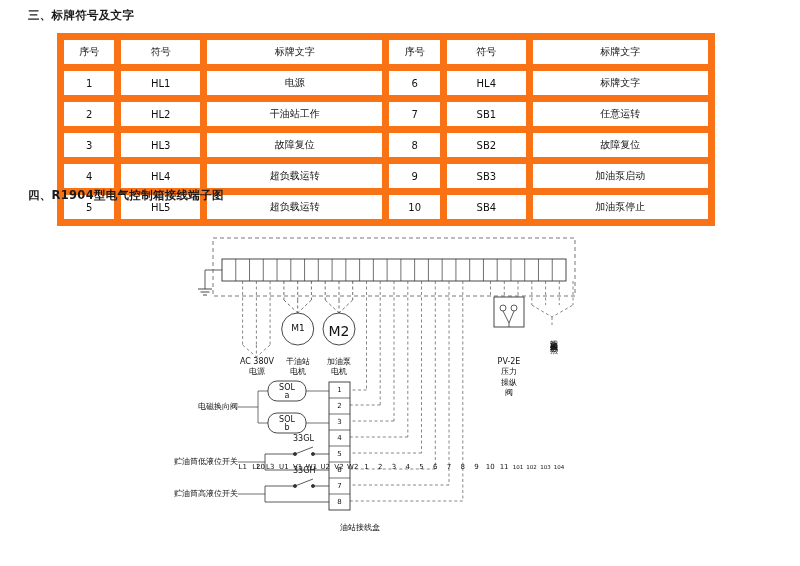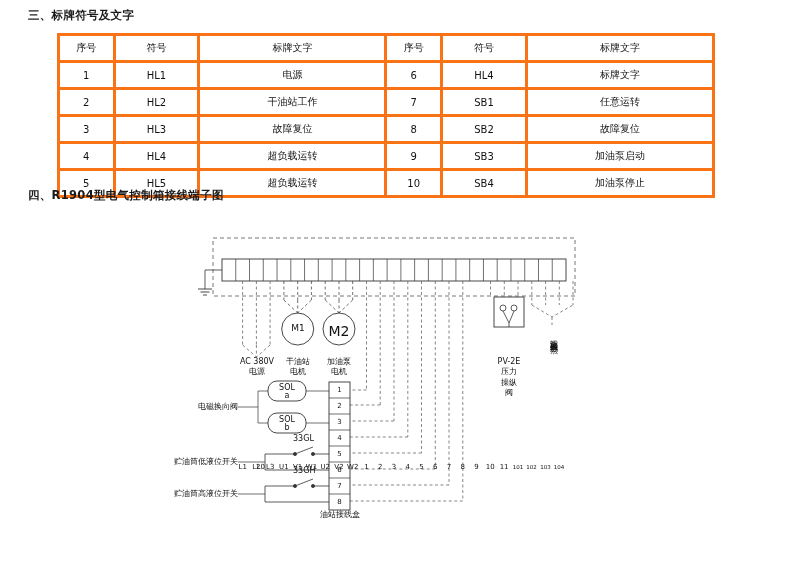--- a/index.html
+++ b/index.html
@@ -34,21 +34,21 @@
   
   #sign-table {
     position: absolute;
     left: 57px;
     top: 33px;
     width: 658px;
     border-collapse: collapse;
     font-size: 10px;
   }
   #sign-table th, #sign-table td {
-    border: 3px solid #f97316;
+    border: 7px solid #f97316;
     text-align: center;
     height: 24px;
     padding: 0;
     font-weight: normal;
     color: #111;
   }
   #sign-table th {
     font-size: 10px;
   }
   .col-no    { width: 54px; }
@@ -369,21 +369,21 @@
   
   <div class="dlabel" style="left:293px; top:229px; width:34px; text-align:left;">33GL</div>
   <div class="dlabel" style="left:293px; top:261px; width:34px; text-align:left;">33GH</div>
 
   
   <div class="dlabel" style="left:172px; top:197px; width:66px; text-align:right;">电磁换向阀</div>
   <div class="dlabel" style="left:146px; top:252px; width:92px; text-align:right;">贮油筒低液位开关</div>
   <div class="dlabel" style="left:146px; top:284px; width:92px; text-align:right;">贮油筒高液位开关</div>
 
   
-  <div class="dlabel" style="left:300px; top:305px; width:80px;">油站接线盒</div>
+  <div class="dlabel" style="left:300px; top:318px; width:80px;text-align:right;">油站接线盒</div>
 
   
   <div class="dlabel" style="left:489px; top:152px; width:40px; white-space:pre-line; line-height:1.3;">PV-2E
 压力
 操纵
 阀</div>
 
   
   <div class="dlabel v" style="left:548px; top:128px;">远距离显示触点</div>
 

